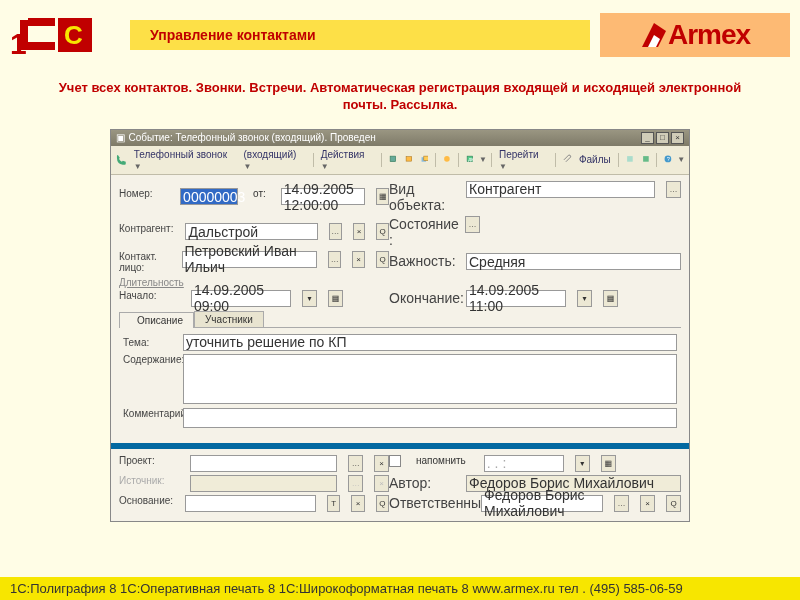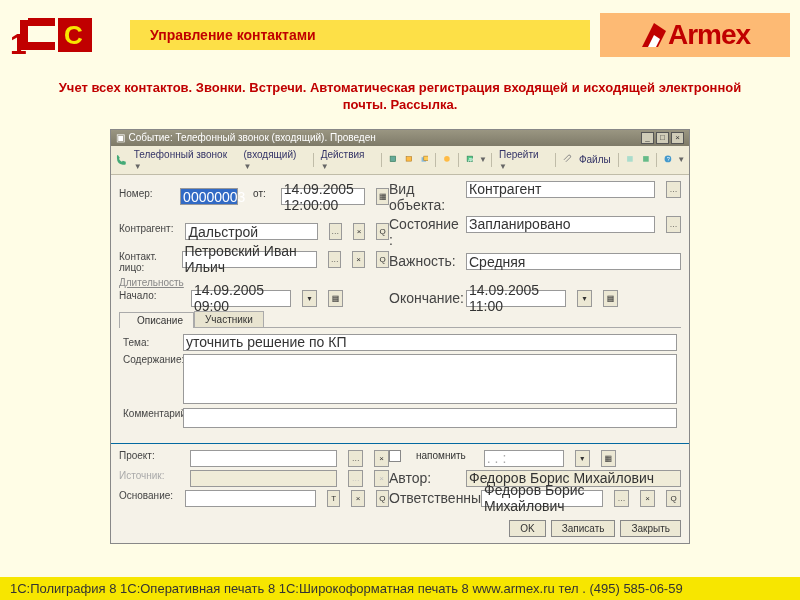--- a/index.html
+++ b/index.html
@@ -31,21 +31,21 @@
 .fld-sel { background: #316ac5; color: #fff; }
 .fbtn { width: 15px; height: 17px; border: 1px solid #999; background: #ece8d4; font-size: 8px; text-align: center; line-height: 15px; cursor: pointer; margin-left: -1px; }
 .group-lbl { font-size: 10px; color: #888; margin: 4px 0 2px; text-decoration: underline; }
 .tabs { display: flex; margin-top: 4px; border-bottom: 1px solid #aaa; }
 .tab { padding: 2px 10px; font-size: 10px; border: 1px solid #aaa; border-bottom: none; background: #e8e4d0; cursor: pointer; }
 .tab.active { background: #f5f2e8; position: relative; top: 1px; padding-left: 17px; }
 .tab-pane { padding: 6px 4px; }
 .wide-fld { flex: 1; }
 .textarea { height: 50px; border: 1px solid #999; background: #fff; width: 100%; }
 .textarea2 { height: 20px; border: 1px solid #999; background: #fff; width: 100%; }
-.bottom { padding: 6px 8px; border-top: 1px solid #0369a1; }
+.bottom { padding: 6px 8px; border-top: 6px solid #0369a1; }
 .footer-btns { text-align: right; padding: 4px 8px 6px; }
 .btn { display: inline-block; padding: 2px 10px; border: 1px solid #888; background: #ece8d4; font-size: 10px; cursor: pointer; margin-left: 2px; }
 .page-footer { position: absolute; bottom: 0; left: 0; right: 0; background: #f7e600; padding: 4px 10px; font-size: 13px; color: #333; }
 .cb { width: 12px; height: 12px; border: 1px solid #888; background: #fff; display: inline-block; vertical-align: middle; margin-right: 3px; }
 </style>
 </head>
 <body>
 
 <div class="header">
   <div class="logo-1c">
@@ -148,21 +148,20 @@
     <div class="row">
       <div class="col col1">
         <span class="lbl">Контрагент:</span>
         <div class="fld" style="width:160px">Дальстрой</div>
         <div class="fbtn">…</div>
         <div class="fbtn">×</div>
         <div class="fbtn">Q</div>
       </div>
       <div class="col col2">
         <span class="lbl2">Состояние :</span>
-        <div class="fld wide-fld">Запланировано</div>
         <div class="fbtn">…</div>
       </div>
     </div>
     <div class="row">
       <div class="col col1">
         <span class="lbl">Контакт. лицо:</span>
         <div class="fld" style="width:160px">Петровский Иван Ильич</div>
         <div class="fbtn">…</div>
         <div class="fbtn">×</div>
         <div class="fbtn">Q</div>
@@ -248,20 +247,15 @@
       <div class="col col2">
         <span class="lbl2" style="width:80px">Ответственный:</span>
         <div class="fld wide-fld">Федоров Борис Михайлович</div>
         <div class="fbtn">…</div>
         <div class="fbtn">×</div>
         <div class="fbtn">Q</div>
       </div>
     </div>
   </div>
 
-  <div class="footer-btns">
-    <span class="btn">OK</span>
-    <span class="btn">Записать</span>
-    <span class="btn">Закрыть</span>
-  </div>
 </div>
 
 <div class="page-footer">1С:Полиграфия 8   1С:Оперативная печать 8    1С:Широкоформатная печать 8    www.armex.ru тел . (495) 585-06-59</div>
 
 </body></html>

